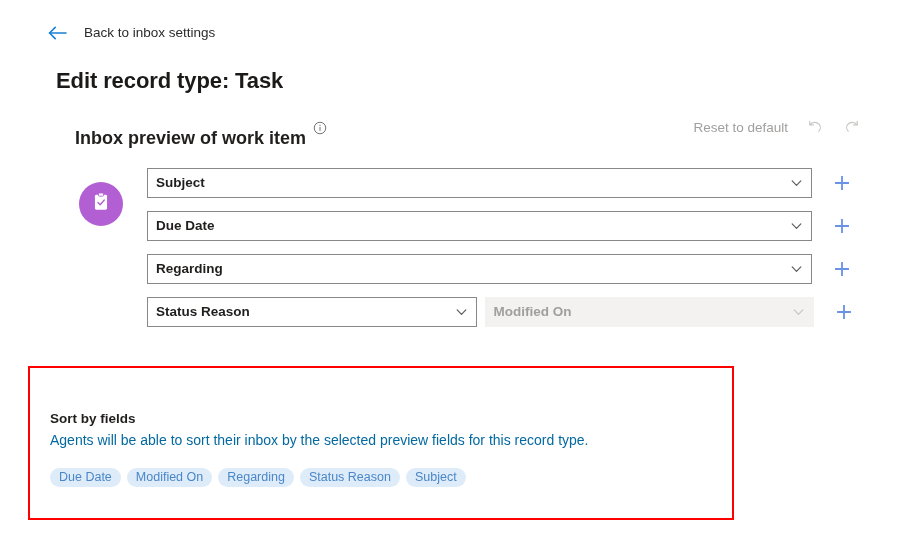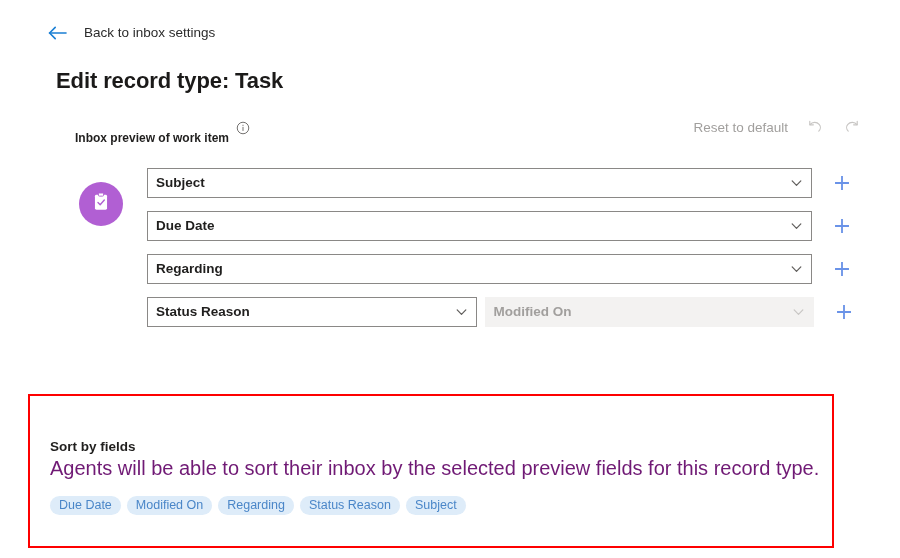--- a/index.html
+++ b/index.html
@@ -56,21 +56,21 @@
   .section-header {
     position: absolute;
     left: 75px;
     top: 116px;
     right: 24px;
     height: 22px;
     display: flex;
     align-items: center;
   }
   .section-title {
-    font-size: 12px;
+    font-size: 18px;
     font-weight: bold;
     color: #201f1e;
     line-height: 20px;
     white-space: nowrap;
     margin-top: 22px;
   }
   .info-icon {
     margin-left: 7px;
     width: 14px;
     height: 14px;
@@ -184,42 +184,42 @@
   }
   .gap-between {
     width: 8px;
     flex: none;
   }
 
   
   .sort-box {
     position: absolute;
     left: 28px;
-    top: 394px;
-    width: 806px;
+    top: 366px;
+    width: 706px;
     height: 154px;
     box-sizing: border-box;
     border: 2px solid #fe0000;
     background: #ffffff;
   }
   .sort-title {
     position: absolute;
     left: 20px;
     top: 42px;
     font-size: 13.5px;
     font-weight: bold;
     color: #201f1e;
     line-height: 18px;
   }
   .sort-desc {
     position: absolute;
     left: 20px;
     top: 62px;
-    font-size: 20px;
-    color: #701a75;
+    font-size: 14px;
+    color: #0369a1;
     line-height: 20px;
   }
   .chips {
     position: absolute;
     left: 20px;
     top: 100px;
     display: flex;
     align-items: center;
     gap: 6px;
   }

